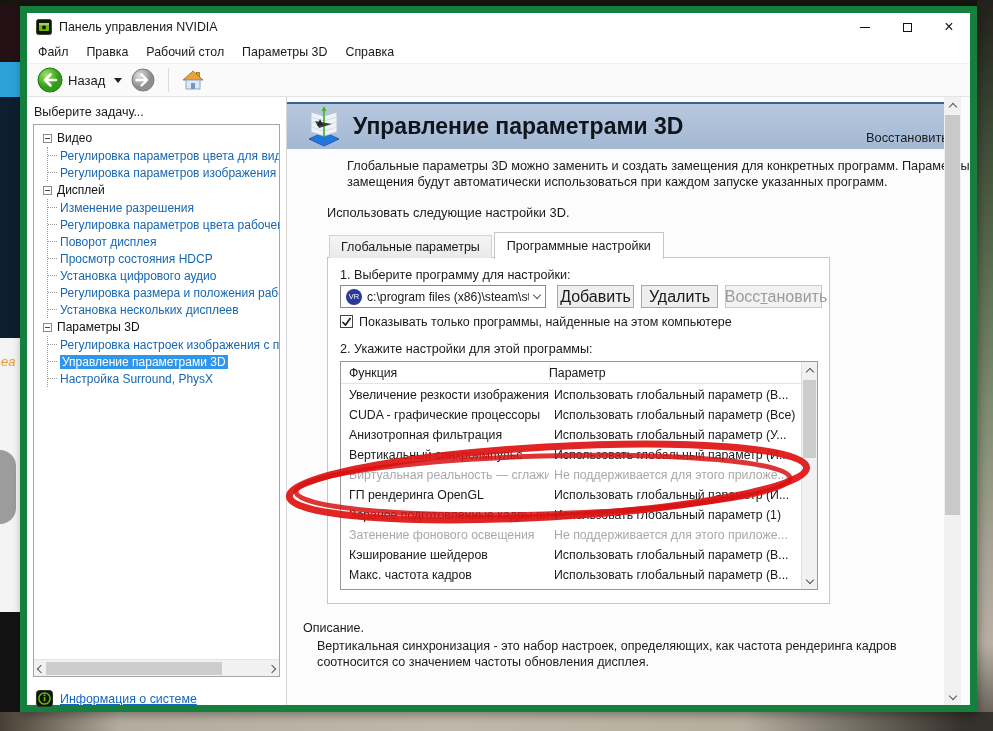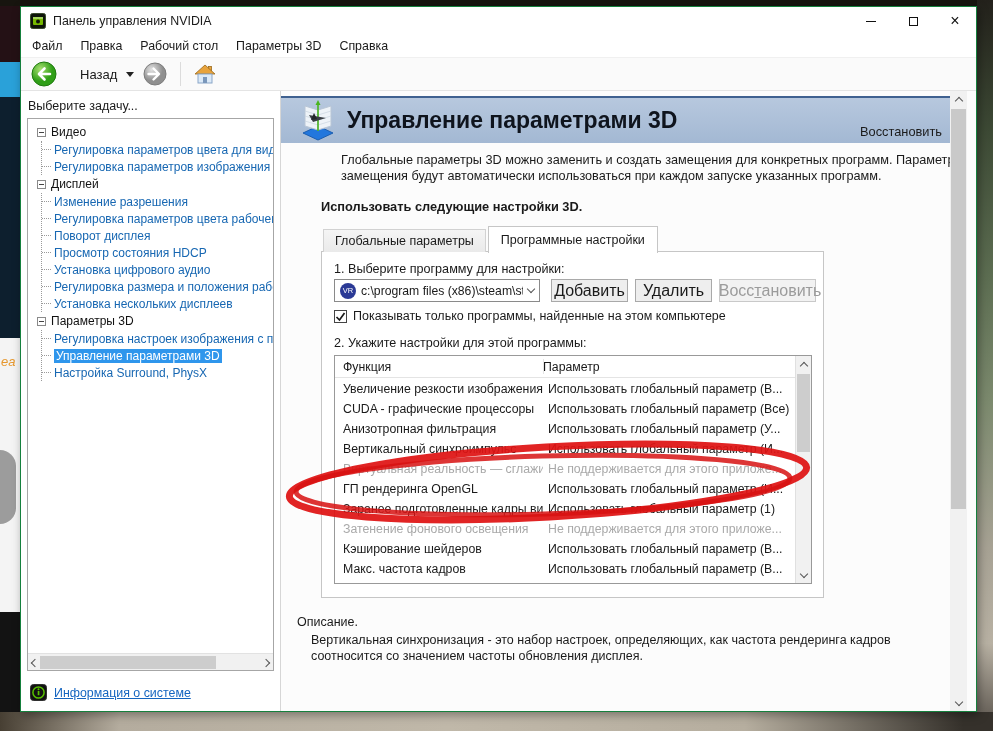--- a/index.html
+++ b/index.html
@@ -17,35 +17,35 @@
   .bg-left .s1{height:62px;background:#241115}
   .bg-left .s2{height:35px;background:#2aa1d9}
   .bg-left .s3{height:241px;background:#0d1f2e}
   .bg-left .s4{height:274px;background:#f4f4f4;position:relative}
   .bg-left .s5{height:119px;background:#131313}
   .edge-text{position:absolute;left:1px;top:16px;color:#e6982f;font-size:13px;font-style:italic}
   .edge-blob{position:absolute;left:-16px;top:112px;width:32px;height:74px;border-radius:16px;background:#9c9c9c}
 
   
   .window{position:absolute;left:20px;top:6px;width:957px;height:706px;background:#fff;
-    border:1px solid #15803d;box-shadow:2px 3px 9px rgba(0,0,0,.35);display:flex;flex-direction:column}
+    border:7px solid #15803d;box-shadow:2px 3px 9px rgba(0,0,0,.35);display:flex;flex-direction:column}
   .titlebar{height:28px;display:flex;align-items:center;padding-left:9px;gap:7px;background:#fff;flex:none}
   .app-title{font-size:12.4px}
   .controls{margin-left:auto;display:flex;height:100%}
   .ctrl{width:42px;display:flex;align-items:center;justify-content:center}
   .min-glyph{width:10px;height:1px;background:#111}
   .max-glyph{width:9px;height:9px;border:1px solid #111}
   .close-glyph{font-size:16px;line-height:1;color:#111}
 
   .menubar{height:22px;display:flex;align-items:center;padding-left:2px;background:#fff;flex:none}
   .menu-item{padding:0 9px;font-size:12.4px;white-space:nowrap}
 
   .toolbar{height:34px;display:flex;align-items:center;padding-left:10px;gap:5px;background:#fafafa;
     border-top:1px solid #f0f0f0;border-bottom:1px solid #e4e4e4;flex:none}
-  .back-label{font-size:13px;margin-left:18px}
+  .back-label{font-size:13px;margin-left:0}
   .caret-down{width:0;height:0;border-left:4px solid transparent;border-right:4px solid transparent;border-top:5px solid #222;margin:0 4px}
   .tb-sep{width:1px;height:24px;background:#dcdcdc;margin:0 8px}
 
   .bodyrow{flex:1;display:flex;min-height:0}
 
   
   .sidebar{width:260px;border-right:1px solid #d6d6d6;background:#fff;display:flex;flex-direction:column;flex:none}
   .sb-header{font-size:12.5px;padding:8px 0 5px 7px}
   .treebox{margin:0 6px;border:1px solid #a6a6a6;height:553px;position:relative;overflow:hidden;padding-top:4px;font-size:12px;flex:none}
   .tree-group{display:flex;align-items:center;gap:5px;padding:2px 0 2px 9px;color:#111;white-space:nowrap}
@@ -64,39 +64,39 @@
   .link{color:#1565c0;text-decoration:underline;font-size:12.4px}
 
   
   .main{flex:1;position:relative;background:#fcfcfc;overflow:hidden}
   .banner{position:absolute;left:0;top:5px;width:670px;height:47px;border-top:2px solid #3f6190;
     background:linear-gradient(180deg,#b7c8de 0%,#a3b8d3 100%);display:flex;align-items:center}
   .banner-icon{margin:0 10px 0 18px;flex:none}
   .banner-title{font-size:23px;font-weight:bold;color:#0f141d}
   .restore-link{position:absolute;right:9px;bottom:4px;font-size:12.8px;color:#1b1b1b}
   .intro{position:absolute;left:60px;top:61px;width:648px;font-size:12.7px;line-height:16px}
-  .heading{position:absolute;left:40px;top:108px;font-weight:bold;font-size:12.8px}
+  .heading{position:absolute;left:40px;top:108px;font-weight:normal;font-size:12.8px}
   .tabs{position:absolute;left:42px;top:135px;display:flex;align-items:flex-end;z-index:2}
   .tab{font-size:12.5px;padding:4px 11px;border:1px solid #d2d2d2;border-bottom:none;background:linear-gradient(#f5f5f5,#eaeaea);margin-right:2px}
   .tab.active{background:#fff;padding:6px 12px;border-color:#c6c6c6;margin-bottom:-1px}
   .panel{position:absolute;left:40px;top:160px;width:503px;height:347px;border:1px solid #c6c6c6;background:#fff;z-index:1}
 
   .step1{position:absolute;left:12px;top:10px;font-size:12.6px}
   .combo{position:absolute;left:12px;top:27px;width:206px;height:23px;border:1px solid #8a8a8a;background:#fff;
     display:flex;align-items:center;padding:0 5px;gap:5px}
   .vr-badge{width:16px;height:16px;border-radius:50%;background:#2b3a96;color:#fff;font-size:7.5px;font-weight:normal;
     display:flex;align-items:center;justify-content:center;flex:none}
   .combo-text{font-size:12.2px;white-space:nowrap;overflow:hidden;flex:1}
   .btn{position:absolute;top:27px;height:23px;border:1px solid #a9a9a9;background:#eee;font-size:16px;
     display:flex;align-items:center;justify-content:center}
   .btn.add{left:229px;width:77px}
   .btn.rem{left:313px;width:77px}
   .btn.restore{left:397px;width:97px;color:#9b9b9b;border-color:#c9c9c9;background:#f2f2f2;gap:5px}
   .btn.restore u{text-decoration:underline}
-  .cb-row{position:absolute;left:12px;top:57px;display:flex;align-items:flex-end;gap:6px}
+  .cb-row{position:absolute;left:12px;top:57px;display:flex;align-items:flex-start;gap:6px}
   .cb{width:13px;height:13px;border:1px solid #444;background:#fff;display:flex;align-items:center;justify-content:center;flex:none}
   .cb-label{font-size:12.5px}
   .step2{position:absolute;left:12px;top:84px;font-size:12.6px}
 
   .table{position:absolute;left:12px;top:103px;width:478px;height:229px;border:1px solid #999;background:#fff}
   .thead{height:22px;display:flex;align-items:center;border-bottom:1px solid #e4e4e4;font-size:12.3px;position:relative}
   .thead::after{content:"";position:absolute;left:208px;top:3px;bottom:3px;width:1px;background:#e4e4e4}
   .th1{padding-left:8px;width:208px;flex:none}
   .th2{}
   .rows{position:absolute;left:0;top:23px;right:16px;bottom:0;overflow:hidden}

